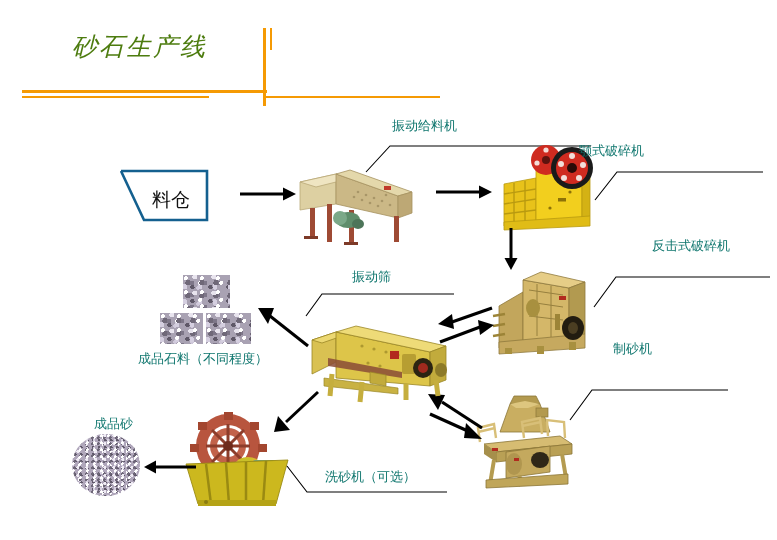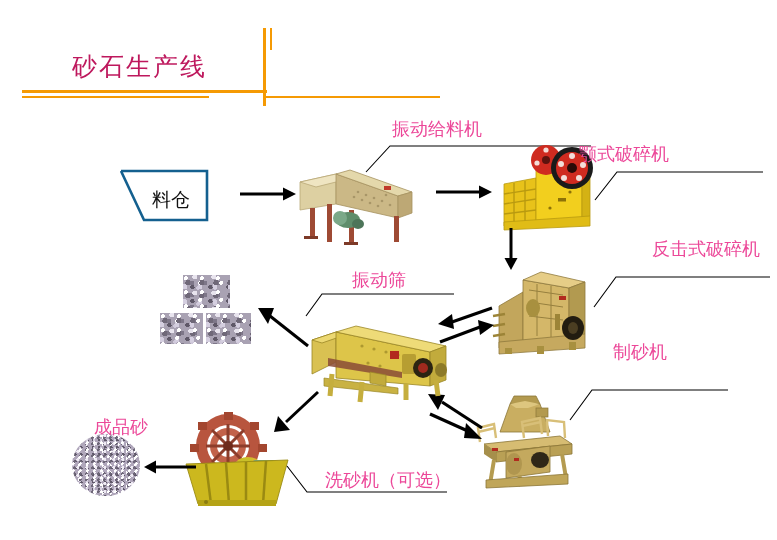--- a/index.html
+++ b/index.html
@@ -17,42 +17,43 @@
     width: 777px;
     height: 540px;
     background: #ffffff;
     overflow: hidden;
   }
 
   
   .title-text {
     position: absolute;
     left: 72px;
-    top: 50px;
+    top: 30px;
     font-size: 25px;
     letter-spacing: 2px;
-    color: #be185d;
+    color: #4d7c0f;
     white-space: nowrap;
     font-family: "DejaVu Sans", "Liberation Sans", sans-serif;
+    font-style: italic;
   }
   .rule {
     position: absolute;
     background: #f59a04;
   }
   .rule-h1 { left: 22px;  top: 90px;  width: 245px; height: 3px; }
   .rule-h2 { left: 22px;  top: 96px;  width: 187px; height: 2px; }
   .rule-h3 { left: 265px; top: 96px;  width: 175px; height: 2px; }
   .rule-v1 { left: 263px; top: 28px;  width: 3px;  height: 78px; }
   .rule-v2 { left: 270px; top: 28px;  width: 2px;  height: 22px; }
 
   
   .label {
     position: absolute;
-    font-size: 18px;
-    color: #ec4899;
+    font-size: 13px;
+    color: #0f766e;
     white-space: nowrap;
     font-family: Liberation Serif, serif;
   }
 
   
   .leader { position: absolute; }
 
   
   .hopper {
     position: absolute;
@@ -357,20 +358,21 @@
   </svg>
 
   <svg class="leader" style="left:272px;top:388px;" width="52" height="46" viewBox="0 0 52 46">
     <line x1="46" y1="4" x2="14" y2="34" stroke="#000" stroke-width="3"></line>
     <polygon points="18,42 2,44 6,28" fill="#000"></polygon>
   </svg>
 
   <div class="swatch" style="left:183px;top:275px;width:47px;height:33px;"></div>
   <div class="swatch" style="left:160px;top:313px;width:43px;height:31px;"></div>
   <div class="swatch" style="left:206px;top:313px;width:45px;height:31px;"></div>
+  <div class="label" style="left:138px;top:350px;">成品石料（不同程度）</div>
 
   <svg class="machine" style="left:180px;top:412px;" width="118" height="96" viewBox="0 0 118 96">
 
     <g>
       <circle cx="48" cy="34" r="32" fill="#b8553e"></circle>
       <circle cx="48" cy="34" r="21" fill="#ffffff"></circle>
       <circle cx="48" cy="34" r="18" fill="#c2624a"></circle>
       <circle cx="48" cy="34" r="11" fill="#ffffff"></circle>
       <g stroke="#8d3d2b" stroke-width="3">
         <line x1="48" y1="12" x2="48" y2="56"></line>

